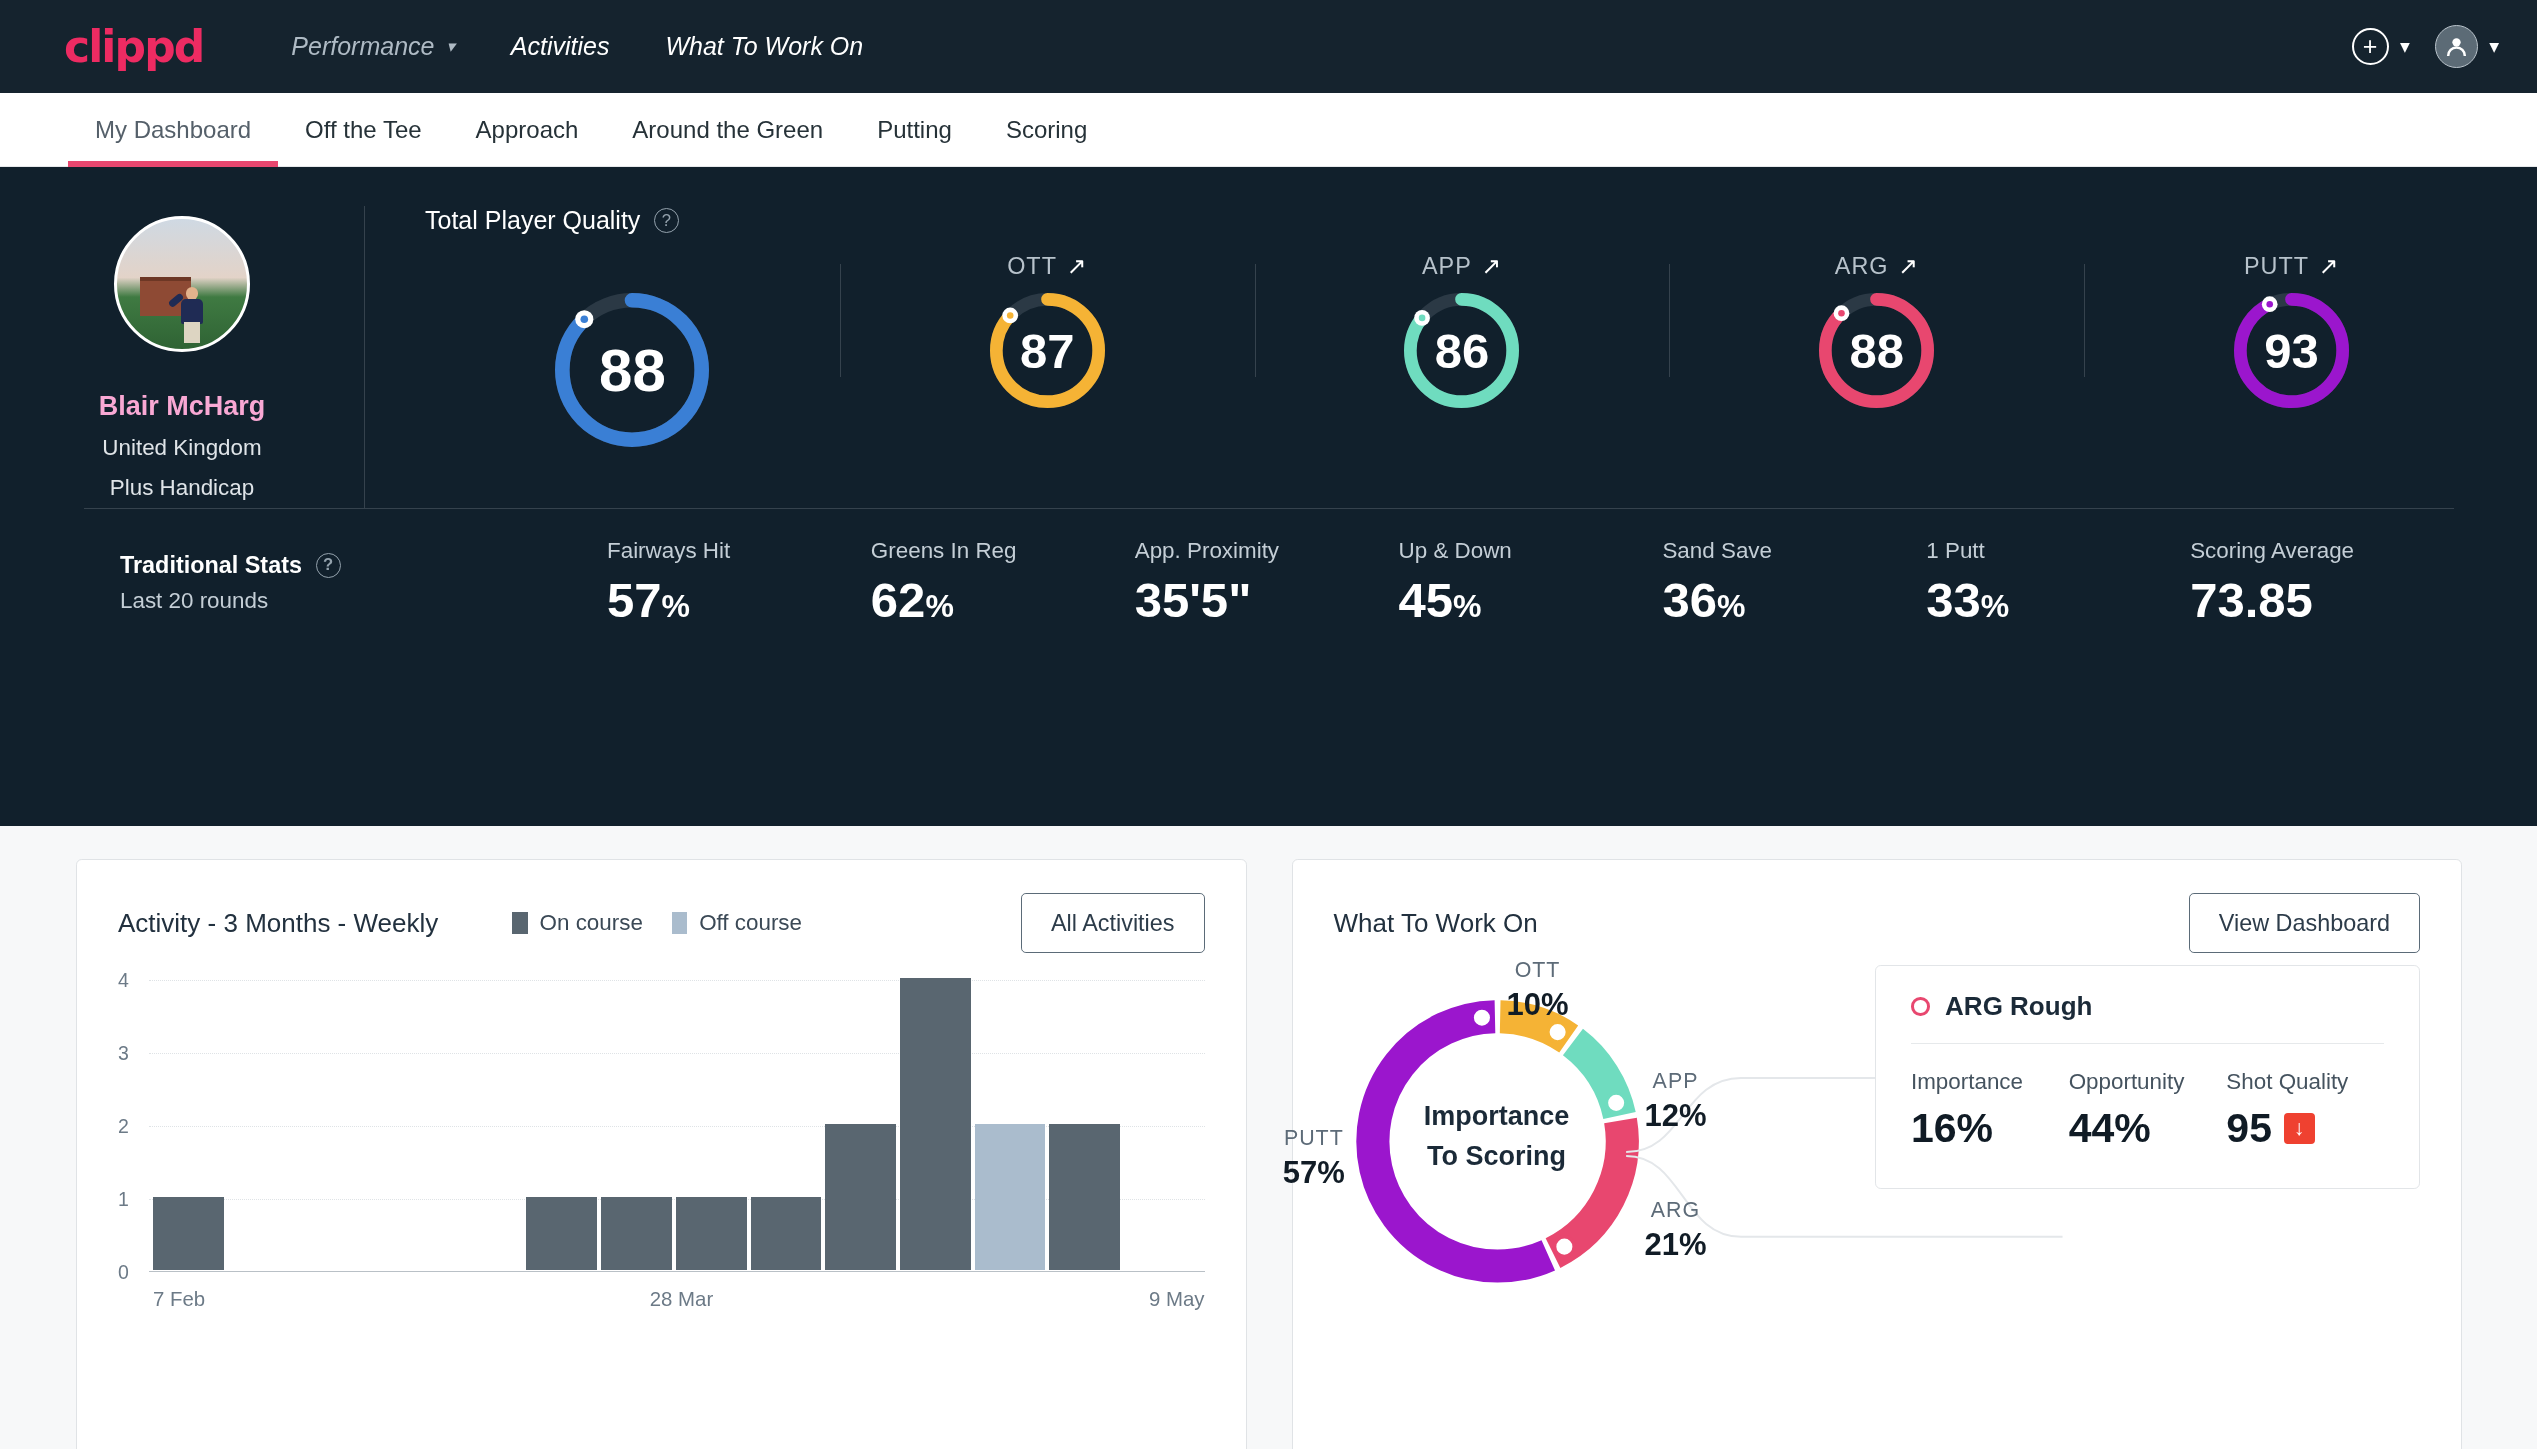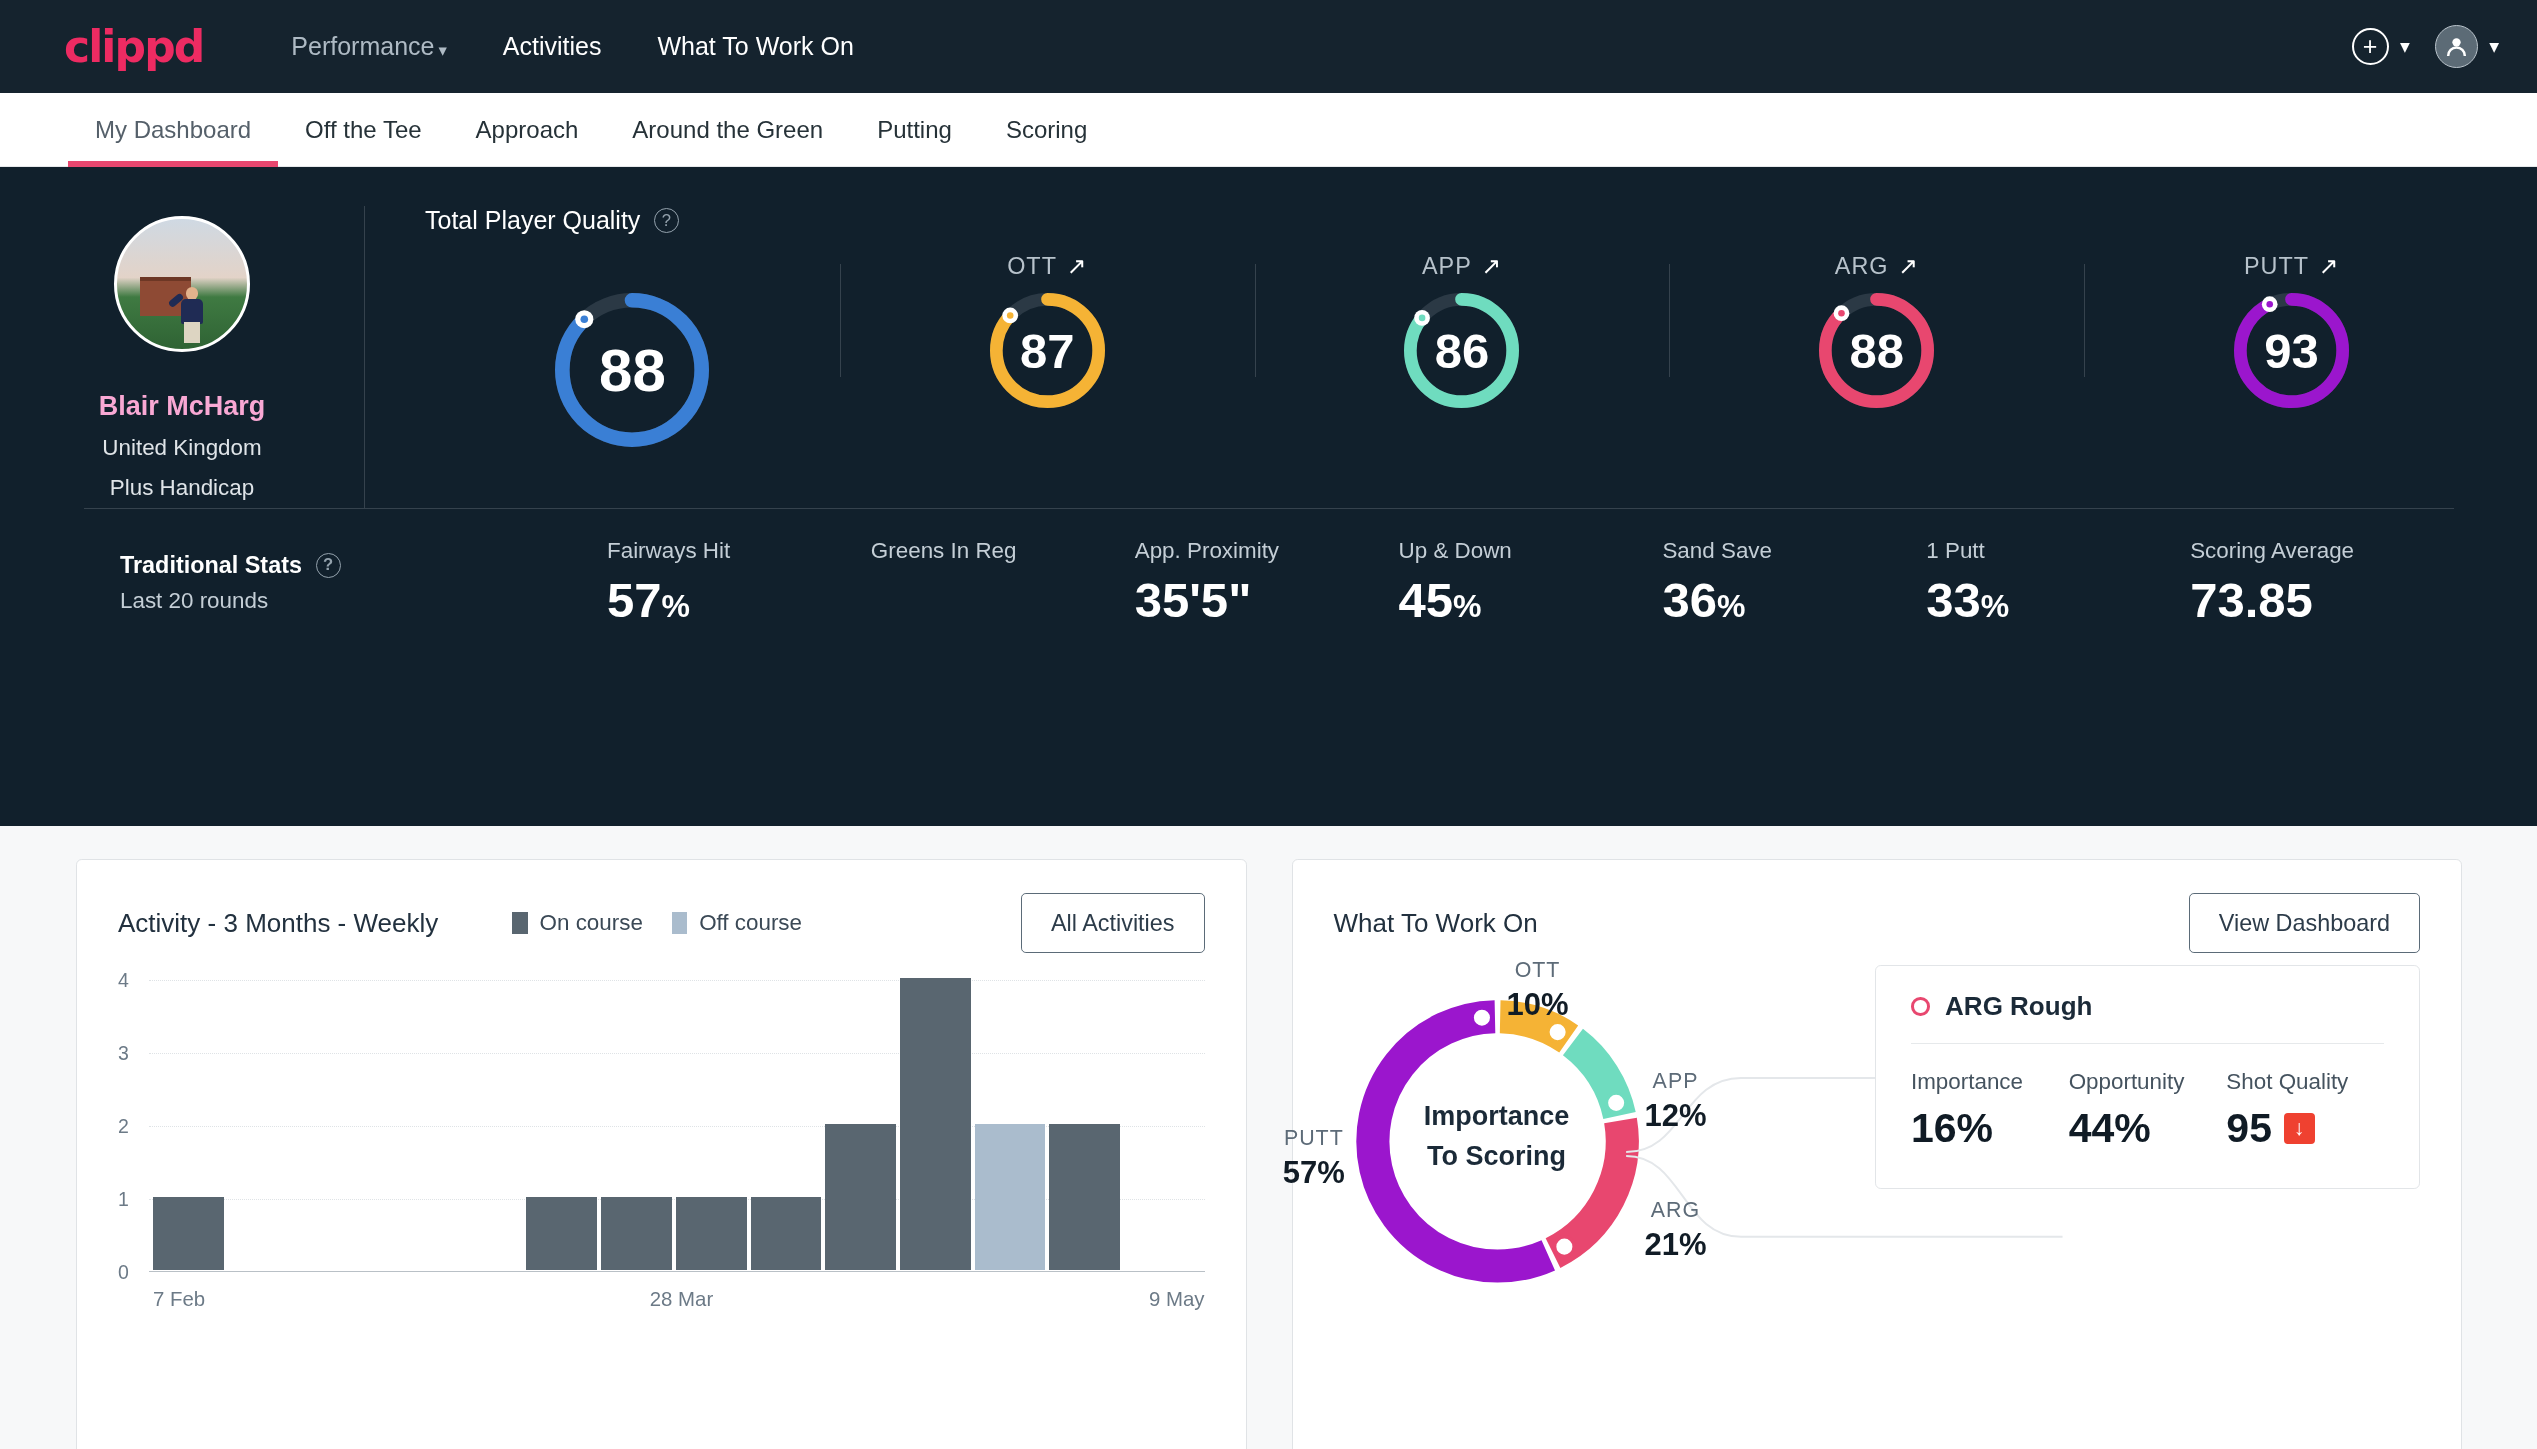--- a/index.html
+++ b/index.html
@@ -23,22 +23,23 @@
     font-weight: bold;
     color: #ed2b62;
     letter-spacing: -1.9px;
     font-family: "DejaVu Sans", sans-serif;
     margin-right: 88px;
   }
   .nav-items { display: flex; align-items: center; gap: 56px; }
   .nav-item {
     font-size: 25px;
     color: #ffffff;
-    display: flex; align-items: flex-end; gap: 4px;
+    display: flex; align-items: center; gap: 12px;
     cursor: pointer;
+    font-style: italic;
   }
   .nav-item.muted { color: #aebac4; }
   .caret { font-size: 16.6px; }
   .nav-right { margin-left: auto; display: flex; align-items: center; gap: 25px; }
   .icon-circle {
     width: 37px; height: 37px; border-radius: 50%;
     border: 2.4px solid #ffffff;
     display: flex; align-items: center; justify-content: center;
     color: #fff; font-size: 25px; line-height: 1;
   }
@@ -369,20 +370,21 @@
       </div>
       <div class="trad-sub">Last 20 rounds</div>
     </div>
     <div class="trad-items" id="tradItems">
         <div class="trad-item">
           <div class="trad-label">Fairways Hit</div>
           <div class="trad-value">57<span class="unit">%</span></div>
         </div>
         <div class="trad-item">
           <div class="trad-label">Greens In Reg</div>
+          <div class="trad-value">62<span class="unit">%</span></div>
         </div>
         <div class="trad-item">
           <div class="trad-label">App. Proximity</div>
           <div class="trad-value">35'5"</div>
         </div>
         <div class="trad-item">
           <div class="trad-label">Up &amp; Down</div>
           <div class="trad-value">45<span class="unit">%</span></div>
         </div>
         <div class="trad-item">

